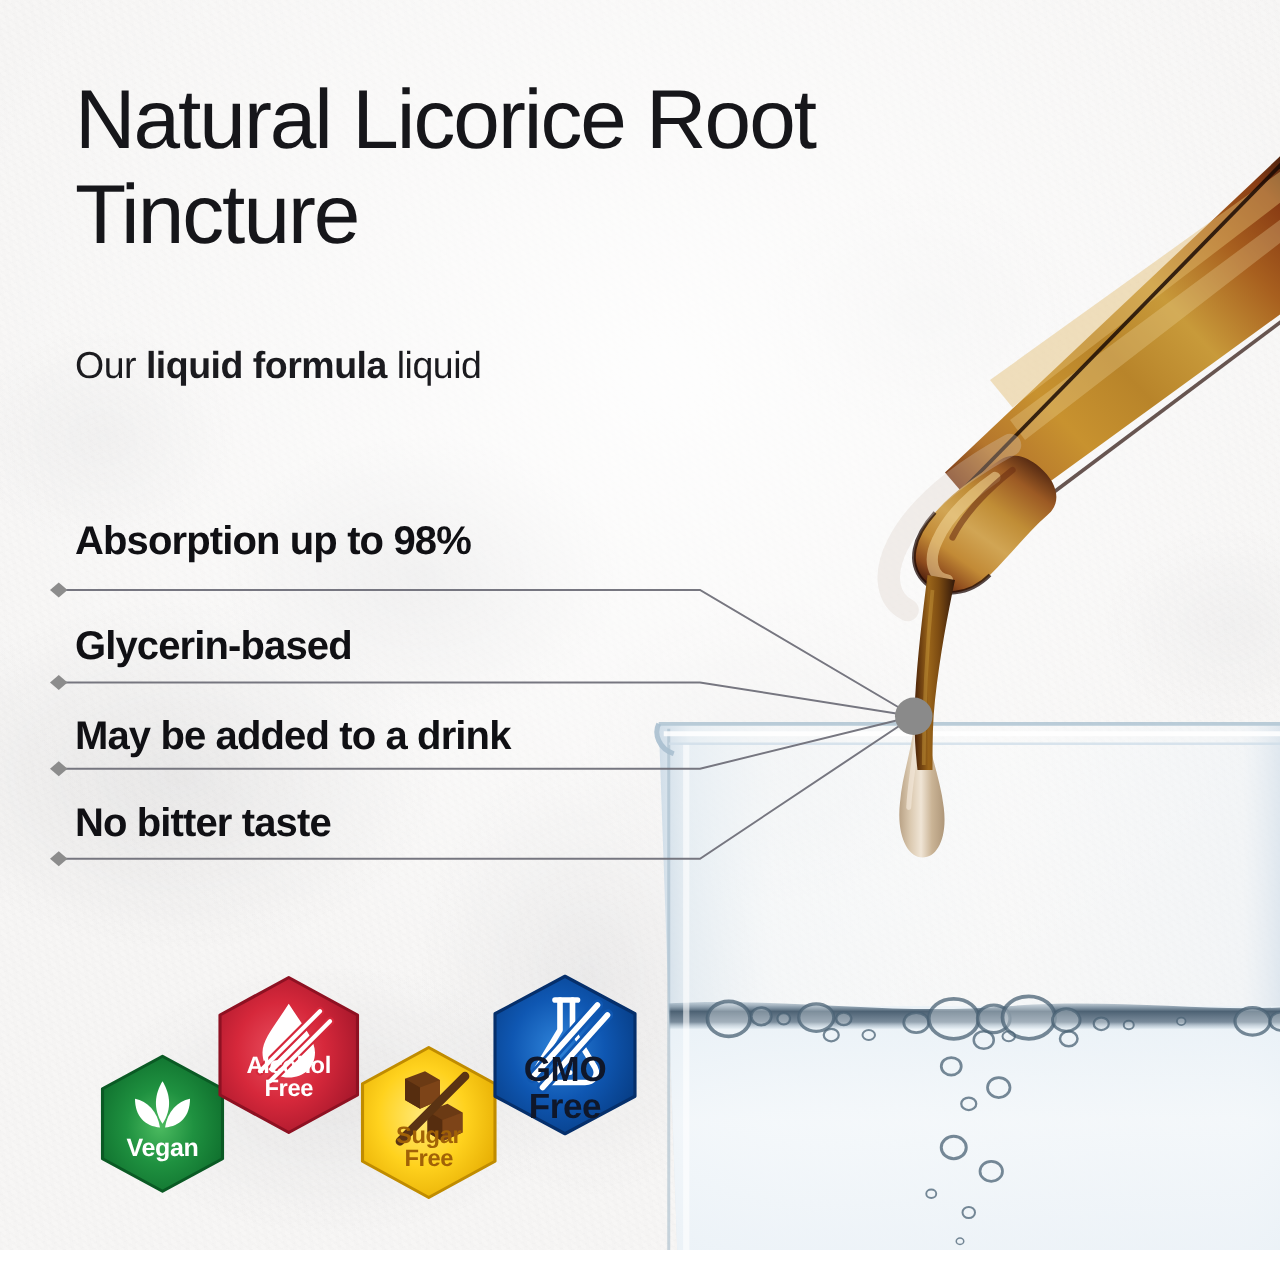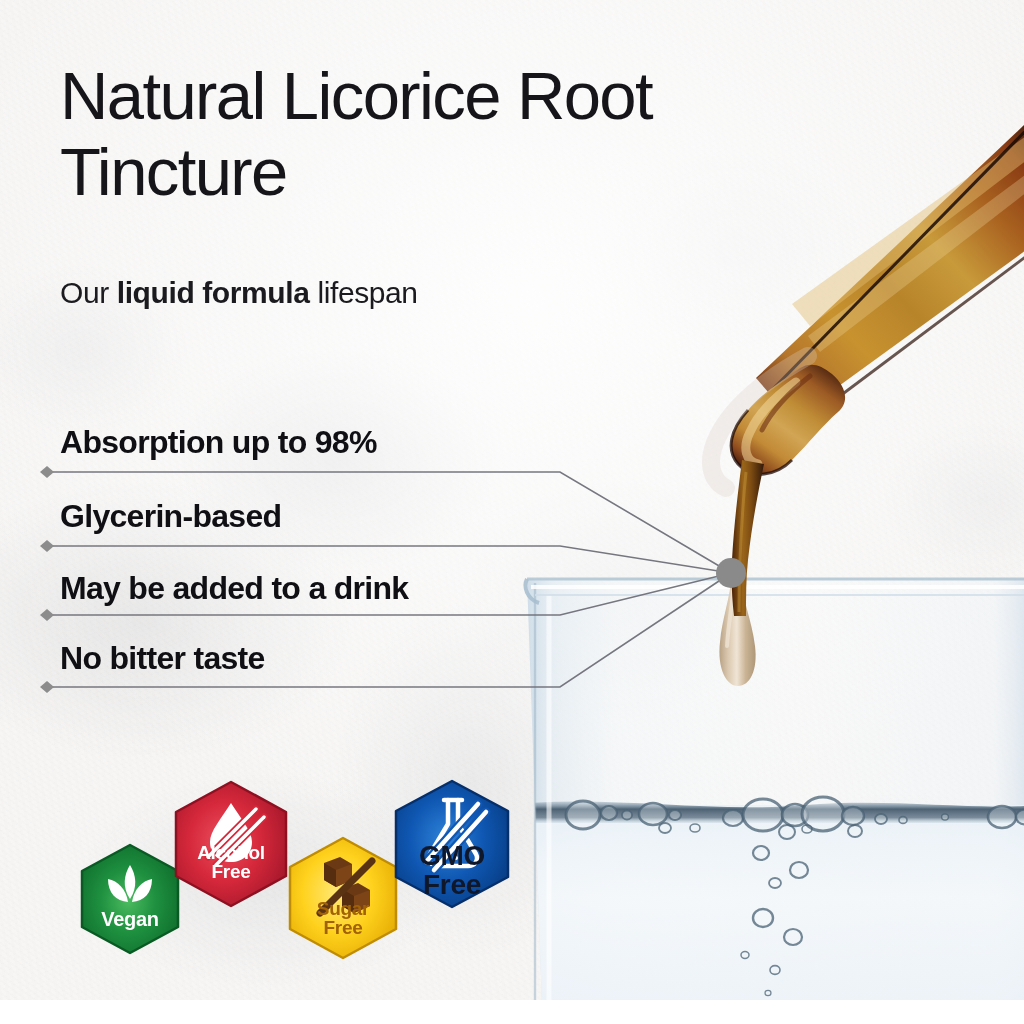--- a/index.html
+++ b/index.html
@@ -84,21 +84,21 @@
   
   .feat {
     position: absolute;
     left: 60px;
     font-size: 32px;
     font-weight: 600;
     letter-spacing: -.7px;
     color: #101014;
     white-space: nowrap;
   }
-  .feat-0 { top: 424px; }
+  .feat-0 { top: 414px; }
   .feat-1 { top: 498px; }
   .feat-2 { top: 570px; }
   .feat-3 { top: 640px; }
 
   
   .leaders {
     position: absolute;
     inset: 0;
     pointer-events: none;
   }
@@ -336,21 +336,21 @@
     </g>
     <circle cx="731" cy="573" r="15" fill="#8a8a8a"></circle>
   </svg>
 
   <div class="headline">
     <span>Natural Licorice Root</span><br>
     <span>Tincture</span>
   </div>
 
   <div class="subhead">
-    <span>Our </span><b>liquid formula</b><span> lifespan</span><br>
+    <span>Our </span><b>liquid formula</b><span> liquid</span><br>
   </div>
 
   <div class="feat feat-0">Absorption up to 98%</div>
   <div class="feat feat-2">May be added to a drink</div>
   <div class="feat feat-1">Glycerin-based</div>
   <div class="feat feat-3">No bitter taste</div>
 
   <div class="badges">
 
     <div class="badge b-vegan">

